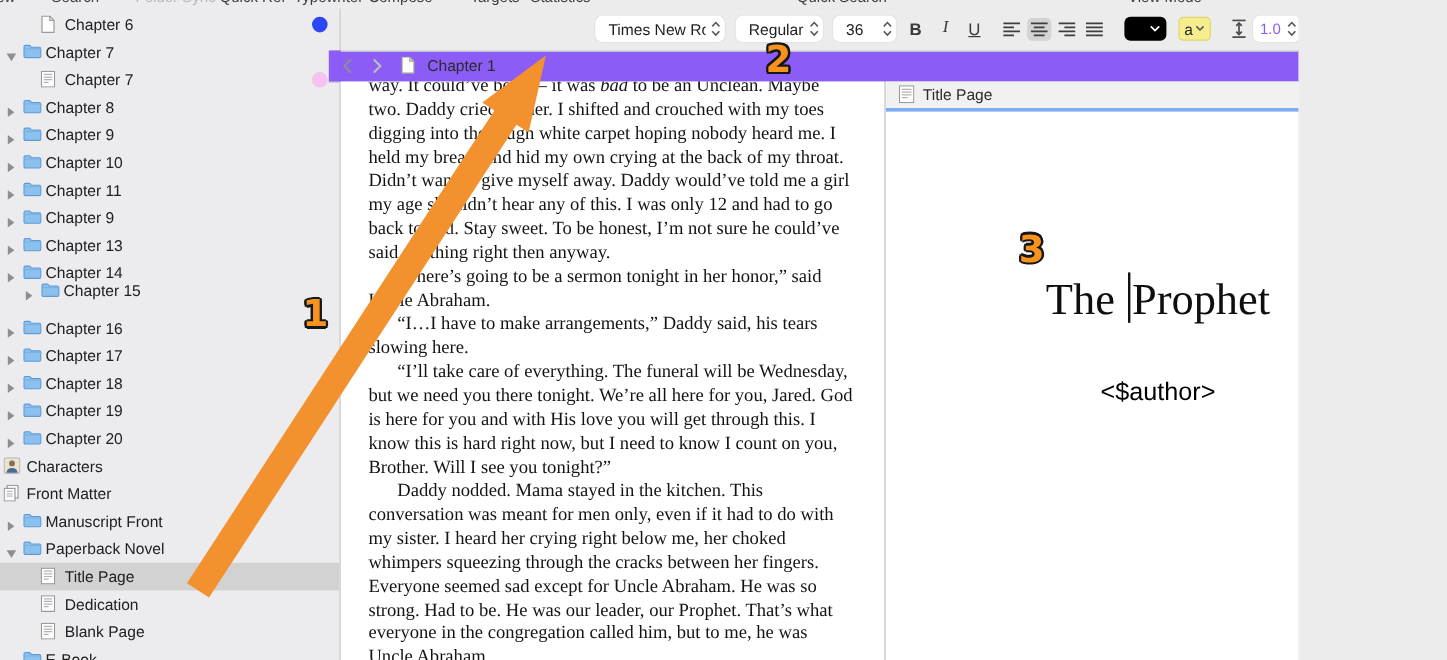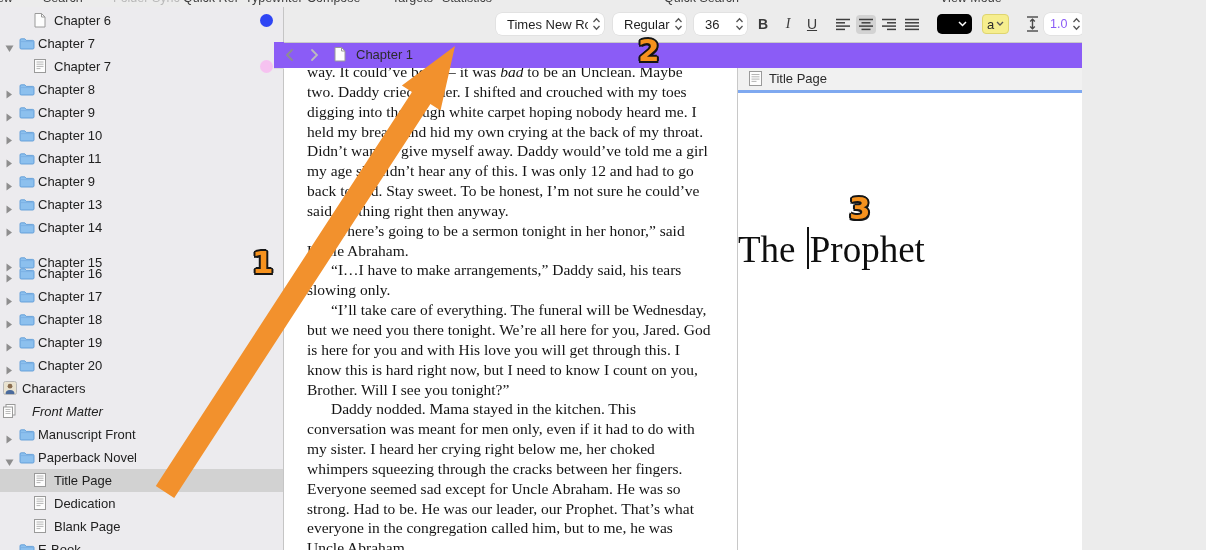--- a/index.html
+++ b/index.html
@@ -43,21 +43,21 @@
   .manuscript p{margin:0;}
   .manuscript p.ind{text-indent:24px;}
 
   .divider-v{position:absolute;left:737px;top:68px;width:1px;height:482px;background:#C8C8C8;z-index:2;}
 
   
   .copyholder{position:absolute;left:738px;top:68px;width:454px;height:482px;background:#FFFFFF;overflow:hidden;z-index:1;}
   .copy-header{position:absolute;left:0;top:0;width:454px;height:22px;background:#F1F1F1;}
   .copy-title{position:absolute;left:31px;top:3px;font-size:13px;color:#2B2B2B;}
   .copy-focus-line{position:absolute;left:0;top:22px;width:454px;height:3px;}
-  .copy-heading{position:absolute;left:0;top:152px;width:454px;font-family:"Liberation Serif",serif;font-size:37px;line-height:44px;color:#0E0E0E;}
+  .copy-heading{position:absolute;left:0;top:152px;width:454px;text-align:center;font-family:"Liberation Serif",serif;font-size:37px;line-height:44px;color:#0E0E0E;}
   .caret{display:inline-block;width:2px;height:42px;background:#111;transform:translateY(7px);margin:0 1px 0 2px;}
   .copy-author{position:absolute;left:0;top:247px;width:454px;text-align:center;font-size:21px;color:#000;}
 
   
   .inspector{position:absolute;left:1192px;top:42px;width:14px;height:508px;background:#F3F3F3;border-left:1px solid #C8C8C8;overflow:hidden;z-index:1;}
   .insp-abs{position:absolute;left:0;width:14px;}
   .insp-label{position:absolute;font-size:12.5px;color:#2B2B2B;white-space:nowrap;}
   .insp-pill{position:absolute;left:3px;width:12px;height:19px;background:#fff;border:1px solid #CFCFCF;border-right:none;border-radius:5px 0 0 5px;box-sizing:border-box;}
   .insp-div{position:absolute;left:0;width:14px;height:1px;background:#D6D6D6;}
   .insp-frag{position:absolute;background:#3A3A3A;}
@@ -182,21 +182,21 @@
       <div class="b-row" style="top: 209px;">
         <span class="tri" style="left: 5px;"><svg width="8" height="9">
             <path d="M1.5 0.5 L7 4.5 L1.5 8.5 Z" fill="#8E8E8E"></path>
           </svg></span>
         <span class="b-icon" style="left: 19px;"><svg width="16" height="13">
             <path d="M1 3 Q1 1.8 2.2 1.8 L5.8 1.8 L7.2 3.4 L13.8 3.4 Q15 3.4 15 4.6 L15 10.8 Q15 12 13.8 12 L2.2 12 Q1 12 1 10.8 Z" fill="#8CC0EE" stroke="#5E9BD6" stroke-width="0.9"></path>
             <path d="M1 4.6 L15 4.6" stroke="#79AEE2" stroke-width="0.8"></path>
           </svg></span>
         <span class="b-label" style="left: 38px;">Chapter 14</span>
       </div>
-      <div class="b-row" style="top: 244px;">
+      <div class="b-row" style="top: 224px; margin-left: 15px;">
         <span class="tri" style="left: 5px;"><svg width="8" height="9">
             <path d="M1.5 0.5 L7 4.5 L1.5 8.5 Z" fill="#8E8E8E"></path>
           </svg></span>
         <span class="b-icon" style="left: 19px;"><svg width="16" height="13">
             <path d="M1 3 Q1 1.8 2.2 1.8 L5.8 1.8 L7.2 3.4 L13.8 3.4 Q15 3.4 15 4.6 L15 10.8 Q15 12 13.8 12 L2.2 12 Q1 12 1 10.8 Z" fill="#8CC0EE" stroke="#5E9BD6" stroke-width="0.9"></path>
             <path d="M1 4.6 L15 4.6" stroke="#79AEE2" stroke-width="0.8"></path>
           </svg></span>
         <span class="b-label" style="left: 38px;">Chapter 15</span>
       </div>
       <div class="b-row" style="top: 255px;">
@@ -260,21 +260,21 @@
       <div class="b-row" style="top: 393px;">
         <span class="b-icon" style="left: 3px;"><svg width="13" height="14">
             <rect x="3" y="0.5" width="9" height="10.5" fill="#FDFDFD" stroke="#9A9A9A"></rect>
             <rect x="0.5" y="3" width="9" height="10.5" fill="#FDFDFD" stroke="#9A9A9A"></rect>
             <g stroke="#BBB">
               <line x1="2.5" y1="5.5" x2="7.5" y2="5.5"></line>
               <line x1="2.5" y1="7.5" x2="7.5" y2="7.5"></line>
               <line x1="2.5" y1="9.5" x2="7.5" y2="9.5"></line>
             </g>
           </svg></span>
-        <span class="b-label" style="left: 32px; font-style: italic;">Front Matter</span>
+        <span class="b-label" style="left: 22px;">Front Matter</span>
       </div>
       <div class="b-row" style="top: 416px;">
         <span class="tri" style="left: 5px;"><svg width="8" height="9">
             <path d="M1.5 0.5 L7 4.5 L1.5 8.5 Z" fill="#8E8E8E"></path>
           </svg></span>
         <span class="b-icon" style="left: 19px;"><svg width="16" height="13">
             <path d="M1 3 Q1 1.8 2.2 1.8 L5.8 1.8 L7.2 3.4 L13.8 3.4 Q15 3.4 15 4.6 L15 10.8 Q15 12 13.8 12 L2.2 12 Q1 12 1 10.8 Z" fill="#8CC0EE" stroke="#5E9BD6" stroke-width="0.9"></path>
             <path d="M1 4.6 L15 4.6" stroke="#79AEE2" stroke-width="0.8"></path>
           </svg></span>
         <span class="b-label" style="left: 38px;">Manuscript Front</span>
@@ -483,21 +483,21 @@
     <span class="eh-item" style="left:878px;top:7px;"><svg width="18" height="13">
           <rect x="0.8" y="0.8" width="16.4" height="11.4" rx="1.5" fill="none" stroke="#6F6F6F" stroke-width="1.4"></rect>
           <line x1="0.8" y1="6.5" x2="17.2" y2="6.5" stroke="#6F6F6F" stroke-width="1.4"></line>
         </svg></span>
   </div>
 
   <div class="text-pane">
     <div class="manuscript" id="manuscript">
         <p><span>way. It could’ve been— it was </span><em>bad</em><span> to be an Unclean. Maybe two. Daddy cried harder. I shifted and crouched with my toes digging into the rough white carpet hoping nobody heard me. I held my breath and hid my own crying at the back of my throat. Didn’t want to give myself away. Daddy would’ve told me a girl my age shouldn’t hear any of this. I was only 12 and had to go back to bed. Stay sweet. To be honest, I’m not sure he could’ve said anything right then anyway.</span></p>
         <p class="ind"><span>“There’s going to be a sermon tonight in her honor,” said Uncle Abraham.</span></p>
-        <p class="ind"><span>“I…I have to make arrangements,” Daddy said, his tears slowing only.</span></p>
+        <p class="ind"><span>“I…I have to make arrangements,” Daddy said, his tears slowing here.</span></p>
         <p class="ind"><span>“I’ll take care of everything. The funeral will be Wednesday, but we need you there tonight. We’re all here for you, Jared. God is here for you and with His love you will get through this. I know this is hard right now, but I need to know I count on you, Brother. Will I see you tonight?”</span></p>
         <p class="ind"><span>Daddy nodded. Mama stayed in the kitchen. This conversation was meant for men only, even if it had to do with my sister. I heard her crying right below me, her choked whimpers squeezing through the cracks between her fingers. Everyone seemed sad except for Uncle Abraham. He was so strong. Had to be. He was our leader, our Prophet. That’s what everyone in the congregation called him, but to me, he was Uncle Abraham.</span></p>
       </div>
   </div>
 
   <div class="divider-v"></div>
 
   <div class="copyholder">
     <div class="copy-header">
       <span style="position:absolute;left:11px;top:3px;"><svg width="13" height="15">
@@ -513,20 +513,21 @@
       <span style="position:absolute;left:406px;top:4px;"><svg width="15" height="15">
             <rect x="1" y="4.5" width="9" height="9" rx="1" fill="none" stroke="#8A8A8A" stroke-width="1.2"></rect>
             <path d="M6.5 8.5 L12.5 2.5 M8.8 2.2 h4 v4" fill="none" stroke="#8A8A8A" stroke-width="1.2"></path>
           </svg></span>
       <span style="position:absolute;left:433px;top:5px;"><svg width="12" height="12">
             <path d="M2 2 L10 10 M10 2 L2 10" stroke="#8A8A8A" stroke-width="1.3"></path>
           </svg></span>
     </div>
     <div class="copy-focus-line" id="copy-focus-line" style="background: rgb(127, 169, 240);"></div>
     <div class="copy-heading"><span>The </span><span class="caret"></span><span>Prophet</span></div>
+    <div class="copy-author">&lt;$author&gt;</div>
   </div>
 
   <div class="inspector" id="inspector">
     <span class="insp-label" style="left:4px;top:46px;font-weight:bold;">S</span>
     <span class="insp-pill" style="top:64px;"></span>
     <span class="insp-div" style="top:96px;"></span>
     <span class="insp-label" style="left:2px;top:101px;">Da</span>
     <span class="insp-abs" style="top:121px;height:22px;background:#E4E4E4;">
         <span class="insp-label" style="left:3px;top:3px;font-size:12px;">4/</span>
       </span>

